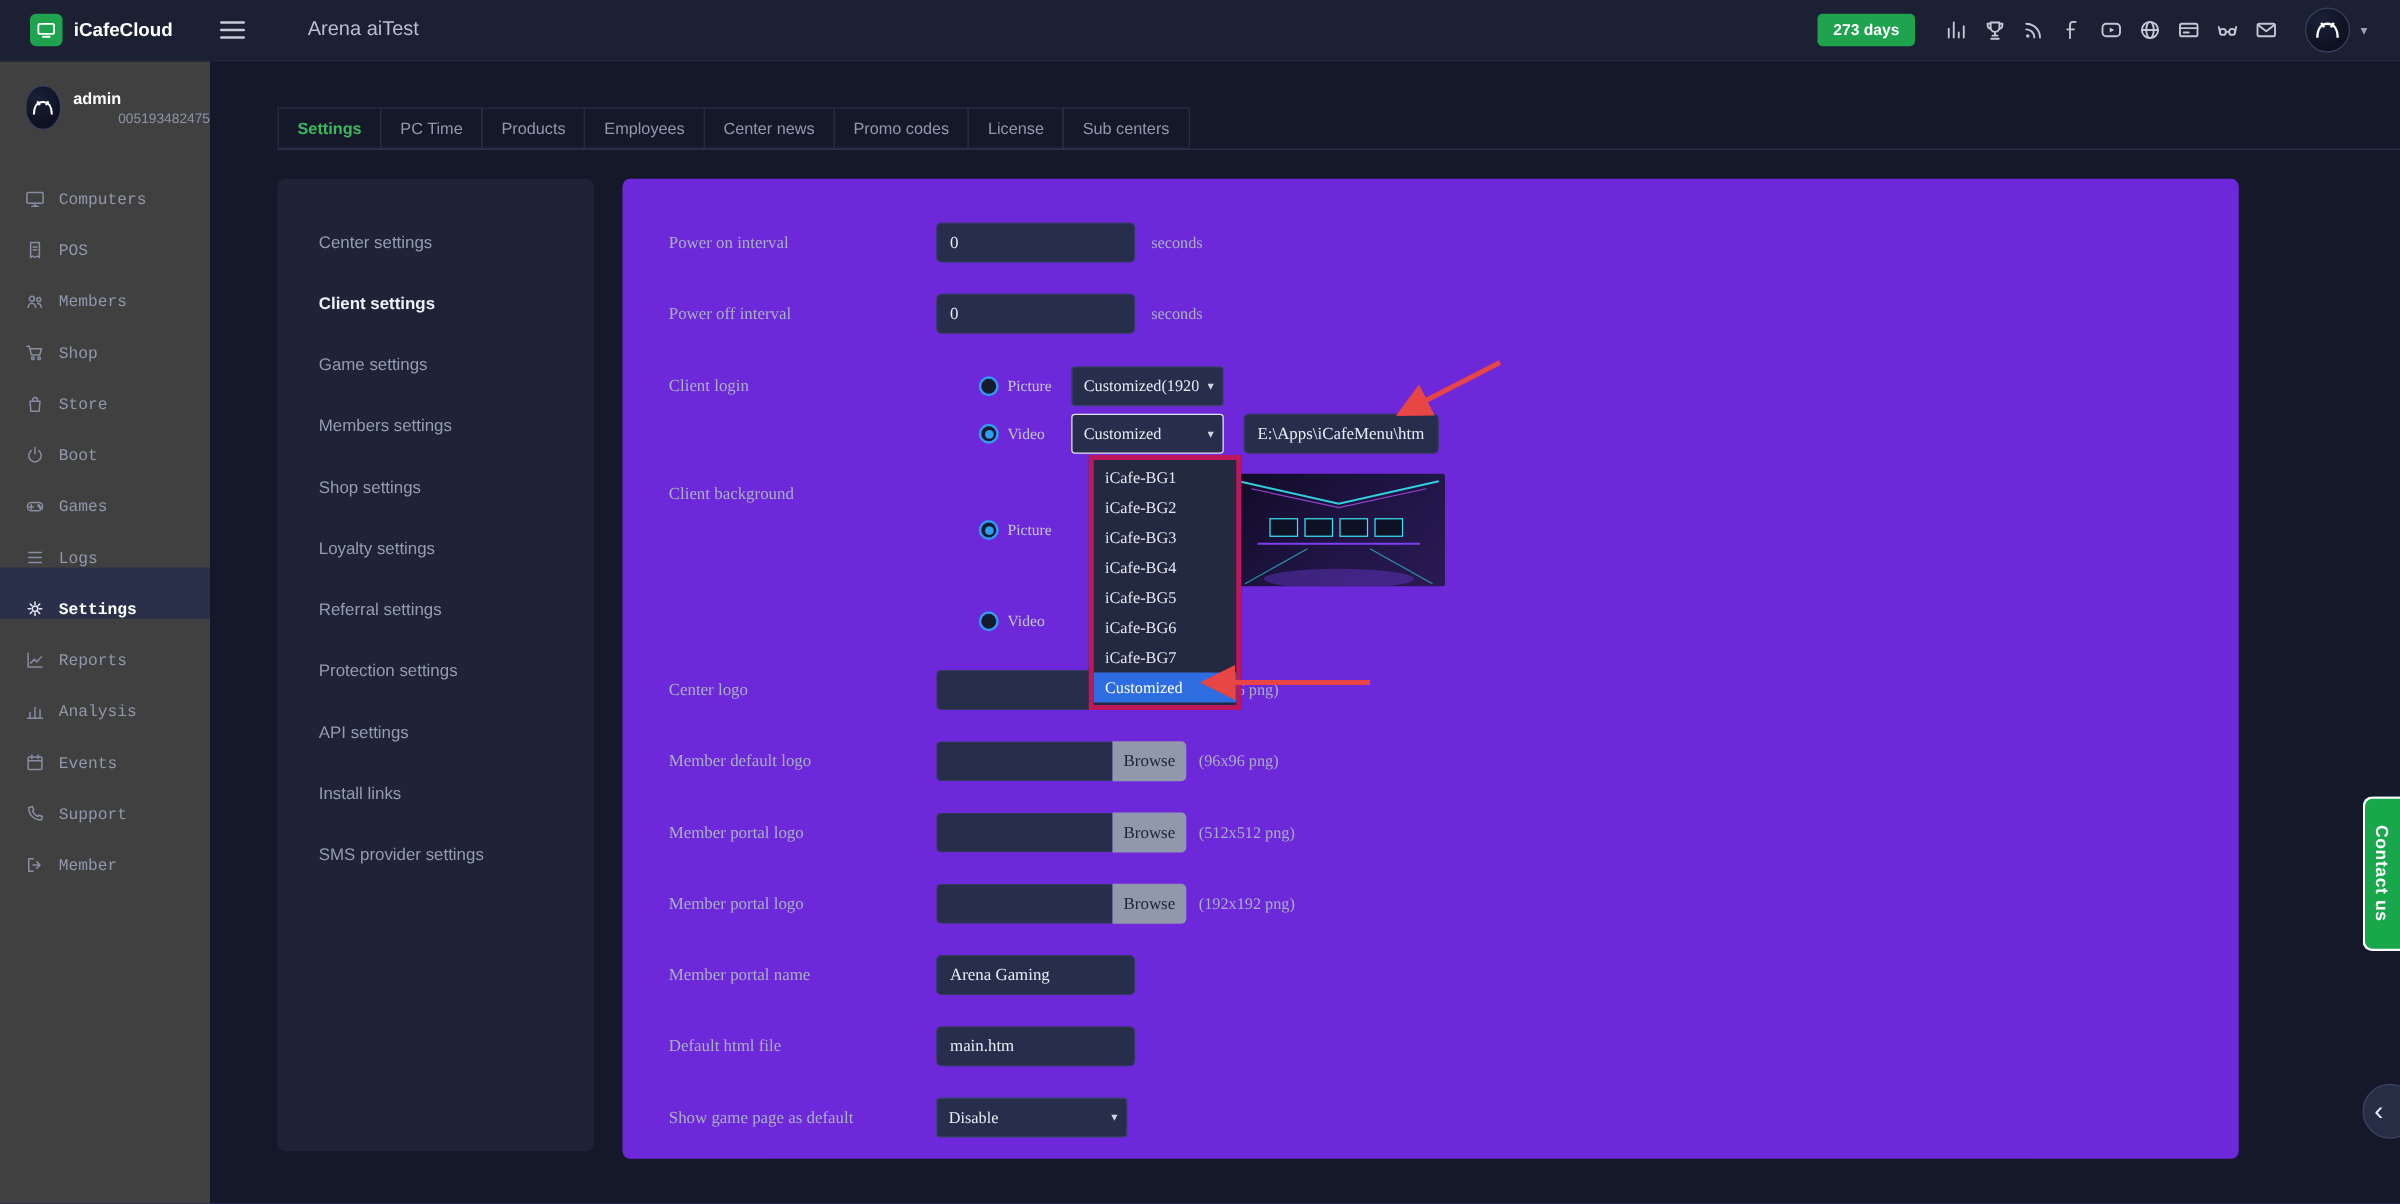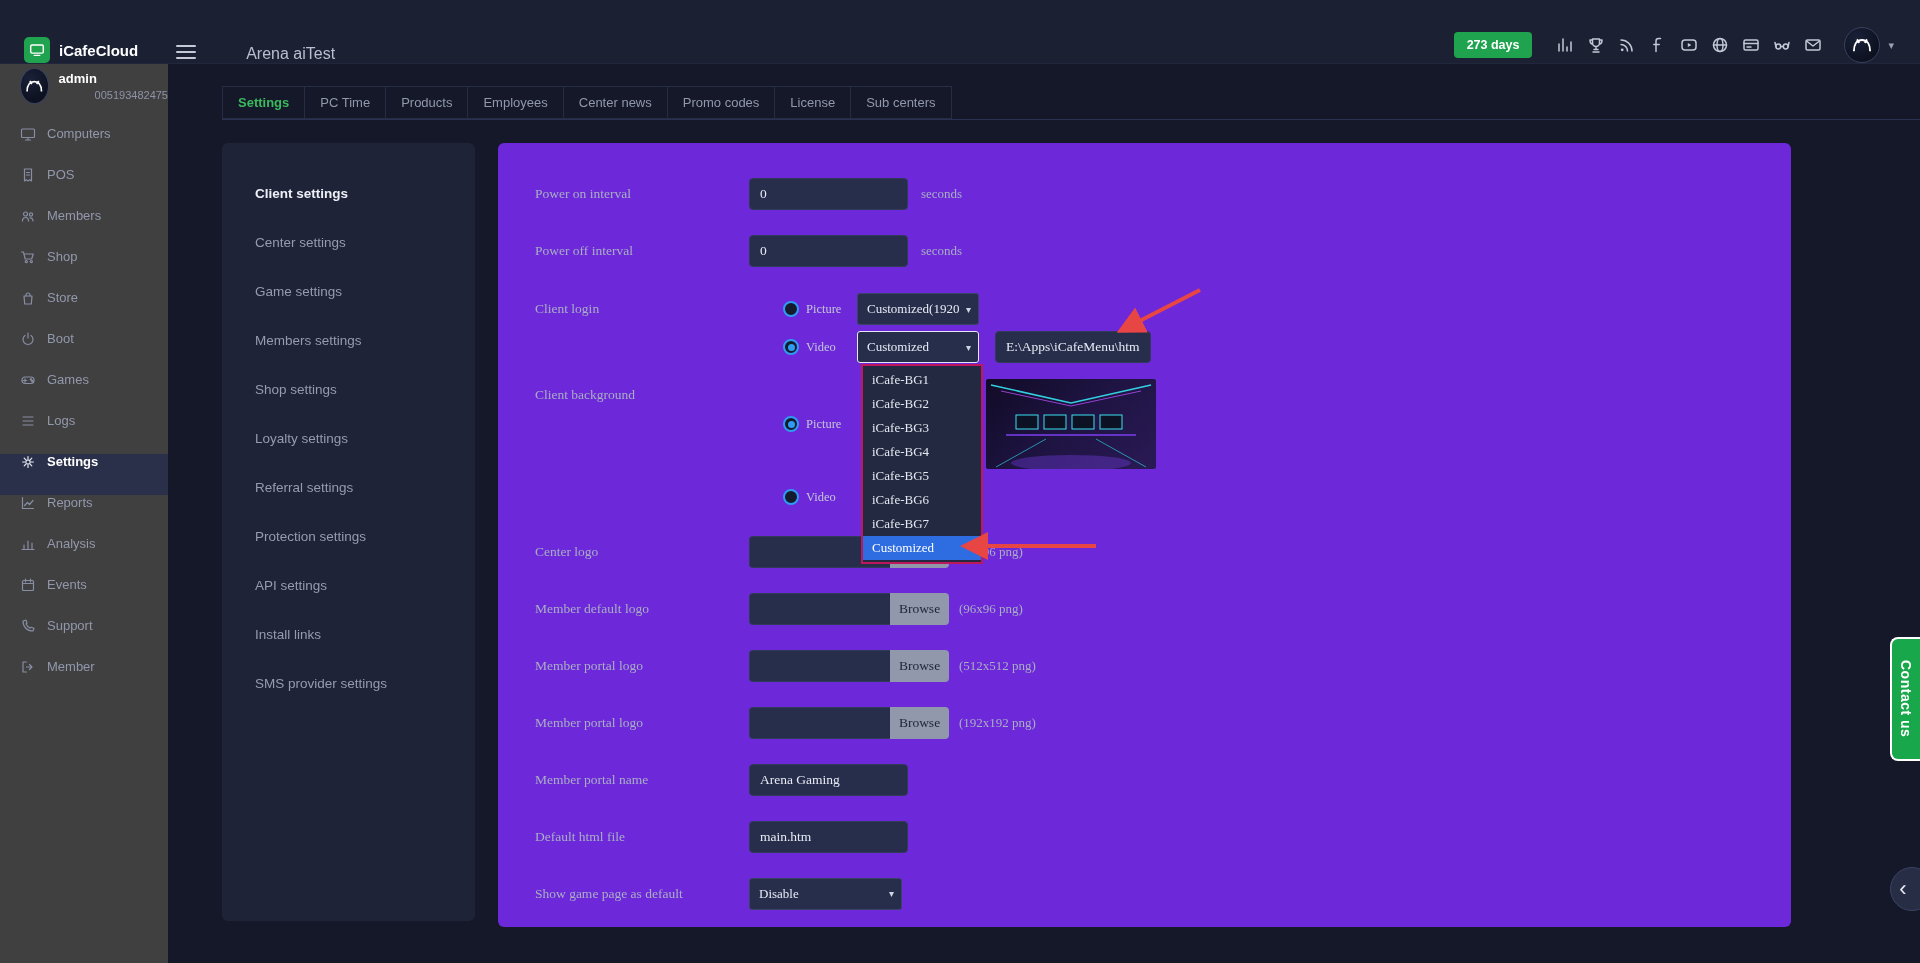--- a/index.html
+++ b/index.html
@@ -1,20 +1,20 @@
 <!DOCTYPE html>
 <html><head>
 <meta charset="utf-8">
 <style>
   * { margin:0; padding:0; box-sizing:border-box; }
   html,body { width:1920px; height:963px; overflow:hidden; }
   body { background:#141829; font-family:"Liberation Sans",sans-serif; color:#e8ebf5; position:relative; }
 
   
-  .topbar { position:absolute; top:0; left:0; right:0; height:64px; background:#1b2033; display:flex; align-items:flex-end; padding:0 26px 0 24px; z-index:30; border-bottom:1px solid #20263c; }
+  .topbar { position:absolute; top:0; left:0; right:0; height:49px; background:#1b2033; display:flex; align-items:center; padding:0 26px 0 24px; z-index:30; border-bottom:1px solid #20263c; }
   .brand { display:flex; align-items:center; gap:9px; cursor:pointer; }
   .brand-ic { width:26px; height:26px; border-radius:5px; background:#1fa34e; display:flex; align-items:center; justify-content:center; }
   .brand-name { color:#fff; font-size:15px; font-weight:700; }
   .hamburger { margin-left:38px; width:20px; cursor:pointer; }
   .hamburger span { display:block; height:2px; background:#c6cad6; margin:4px 0; border-radius:1px; }
   .center-name { margin-left:50px; color:#b9bfcf; font-size:16px; }
   .top-right { margin-left:auto; display:flex; align-items:center; }
   .days-badge { background:#1fa34e; color:#fff; font-size:12.5px; font-weight:700; padding:6px 13px; border-radius:4px; margin-right:22px; cursor:pointer; }
   .ticons { display:flex; align-items:center; gap:9px; }
   .ticon { width:22px; height:22px; display:flex; align-items:center; justify-content:center; cursor:pointer; }
@@ -23,21 +23,21 @@
   .caret { color:#9aa0b5; font-size:11px; margin-left:8px; cursor:pointer; }
 
   
   .sidebar { position:absolute; top:49px; left:0; width:168px; bottom:0; background:#404040; z-index:20; }
   .s-user { display:flex; align-items:center; padding:19px 0 0 20px; }
   .s-avatar { width:36px; height:36px; border-radius:50%; background:radial-gradient(circle at 35% 30%, #1a2138, #0d1120 70%); border:1px solid #39405c; display:flex; align-items:center; justify-content:center; overflow:hidden; }
   .s-uinfo { margin-left:10px; }
   .s-uname { color:#fff; font-size:13px; font-weight:700; }
   .s-uid { color:#8d93a8; font-size:11px; margin-top:3px;padding-left:36px; }
   .nav { margin-top:22px; }
-  .nav-item { height:41px; display:flex; align-items:flex-start; padding-left:20px; gap:11px; color:#9298ac; font-size:13px; cursor:pointer; }
+  .nav-item { height:41px; display:flex; align-items:flex-end; padding-left:20px; gap:11px; color:#9298ac; font-size:13px; cursor:pointer;font-family:Liberation Mono, monospace; }
   .nav-item svg { stroke:#878da3; fill:none; stroke-width:1.2; stroke-linecap:round; stroke-linejoin:round; flex-shrink:0; }
   .nav-item.active { background:#2a3049; color:#fff; font-weight:700; }
   .nav-item.active svg { stroke:#e8ebf5; }
 
   
   .main { position:absolute; top:49px; left:168px; right:0; bottom:0; }
   .tabsbar { display:flex; margin:37px 0 0 54px; width:1706px; border-bottom:1px solid #2b3150; align-items:flex-end; }
   .tab { height:33px; line-height:31px; padding:0 15px; font-size:13px; color:#9298ac; border:1px solid #262c44; margin-right:-1px; cursor:pointer; white-space:nowrap; }
   .tab.active { color:#3cb95d; font-weight:700; }
 
@@ -64,21 +64,21 @@
 
   .sel { width:122px; height:32px; background:#272e4b; border:1px solid #3a4265; border-radius:3px; display:flex; align-items:center; justify-content:space-between; padding:0 7px 0 9px; color:#e8ebf5; font-size:13px; cursor:pointer; }
   .sel .stxt { overflow:hidden; white-space:nowrap; max-width:94px; }
   .sel .sv { color:#cfd4e2; font-size:10px; flex-shrink:0; margin-left:3px; }
   .sel.focused { border-color:#e4e8f3; }
   .sel.w153 { width:153px; }
   .selwrap { position:relative; }
 
   .path-inp { width:156px; margin-left:16px; }
 
-  .dropdown { position:absolute; top:33px; left:4px; width:122px; background:#232940; border:2px solid #be185d; z-index:55; padding:2px 0; }
+  .dropdown { position:absolute; top:33px; left:14px; width:122px; background:#232940; border:4px solid #be185d; z-index:55; padding:2px 0; }
   .dd-item { height:24px; line-height:24px; padding:0 9px; font-size:13px; color:#e6e9f2; cursor:pointer; white-space:nowrap; overflow:hidden; }
   .dd-item.hl { background:#2e6ce2; color:#fff; }
 
   .bgpic-line { display:flex; align-items:center; height:90px; }
   .preview { width:170px; height:90px; margin-left:129px; border-radius:2px; overflow:hidden; background:linear-gradient(135deg,#120b26 0%,#1d1340 45%,#2a1a55 100%); position:relative; }
   .bgvid-line { margin-top:12px; }
 
   .filegrp { display:flex; }
   .file-inp { width:141px; height:32px; background:#272e4b; border:1px solid #323a5c; border-right:none; border-radius:4px 0 0 4px; cursor:text; }
   .browse-btn { width:59px; height:32px; background:#9298ab; color:#20263c; font-size:13.5px; display:flex; align-items:center; justify-content:center; border-radius:0 4px 4px 0; cursor:pointer; }
@@ -305,22 +305,22 @@
     <div class="tab">Employees</div>
     <div class="tab">Center news</div>
     <div class="tab">Promo codes</div>
     <div class="tab">License</div>
     <div class="tab">Sub centers</div>
   </div>
 
   <div class="cards">
 
     <div class="subnav">
+      <div class="subnav-item">Center settings</div>
       <div class="subnav-item active">Client settings</div>
-      <div class="subnav-item">Center settings</div>
       <div class="subnav-item">Game settings</div>
       <div class="subnav-item">Members settings</div>
       <div class="subnav-item">Shop settings</div>
       <div class="subnav-item">Loyalty settings</div>
       <div class="subnav-item">Referral settings</div>
       <div class="subnav-item">Protection settings</div>
       <div class="subnav-item">API settings</div>
       <div class="subnav-item">Install links</div>
       <div class="subnav-item">SMS provider settings</div>
     </div>

